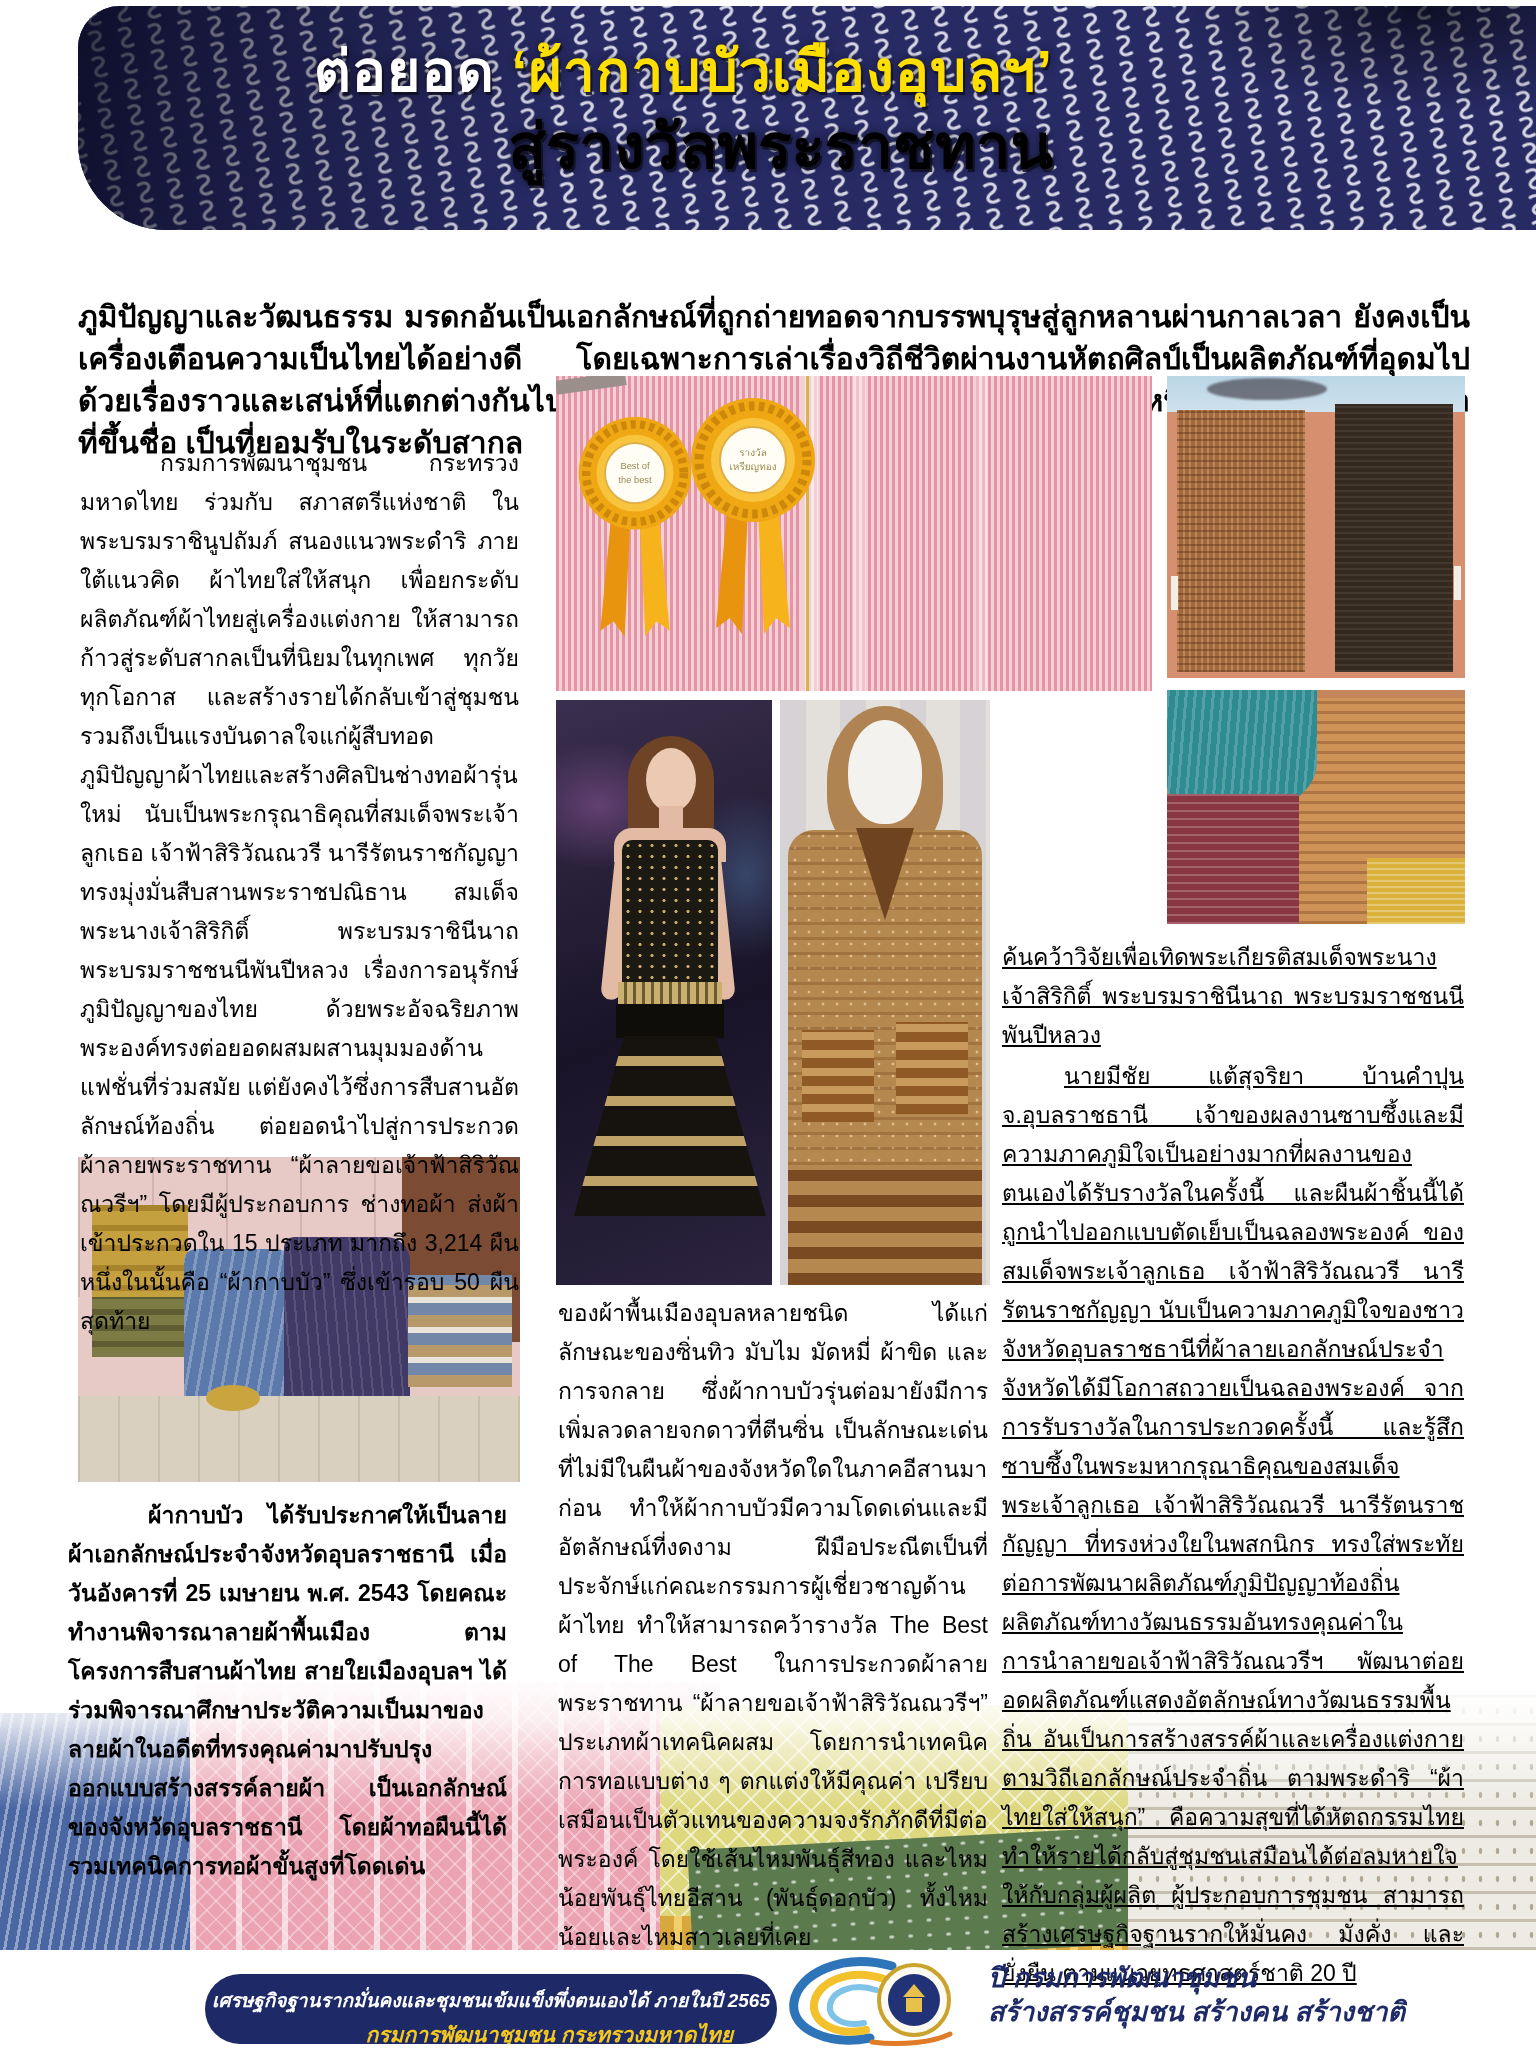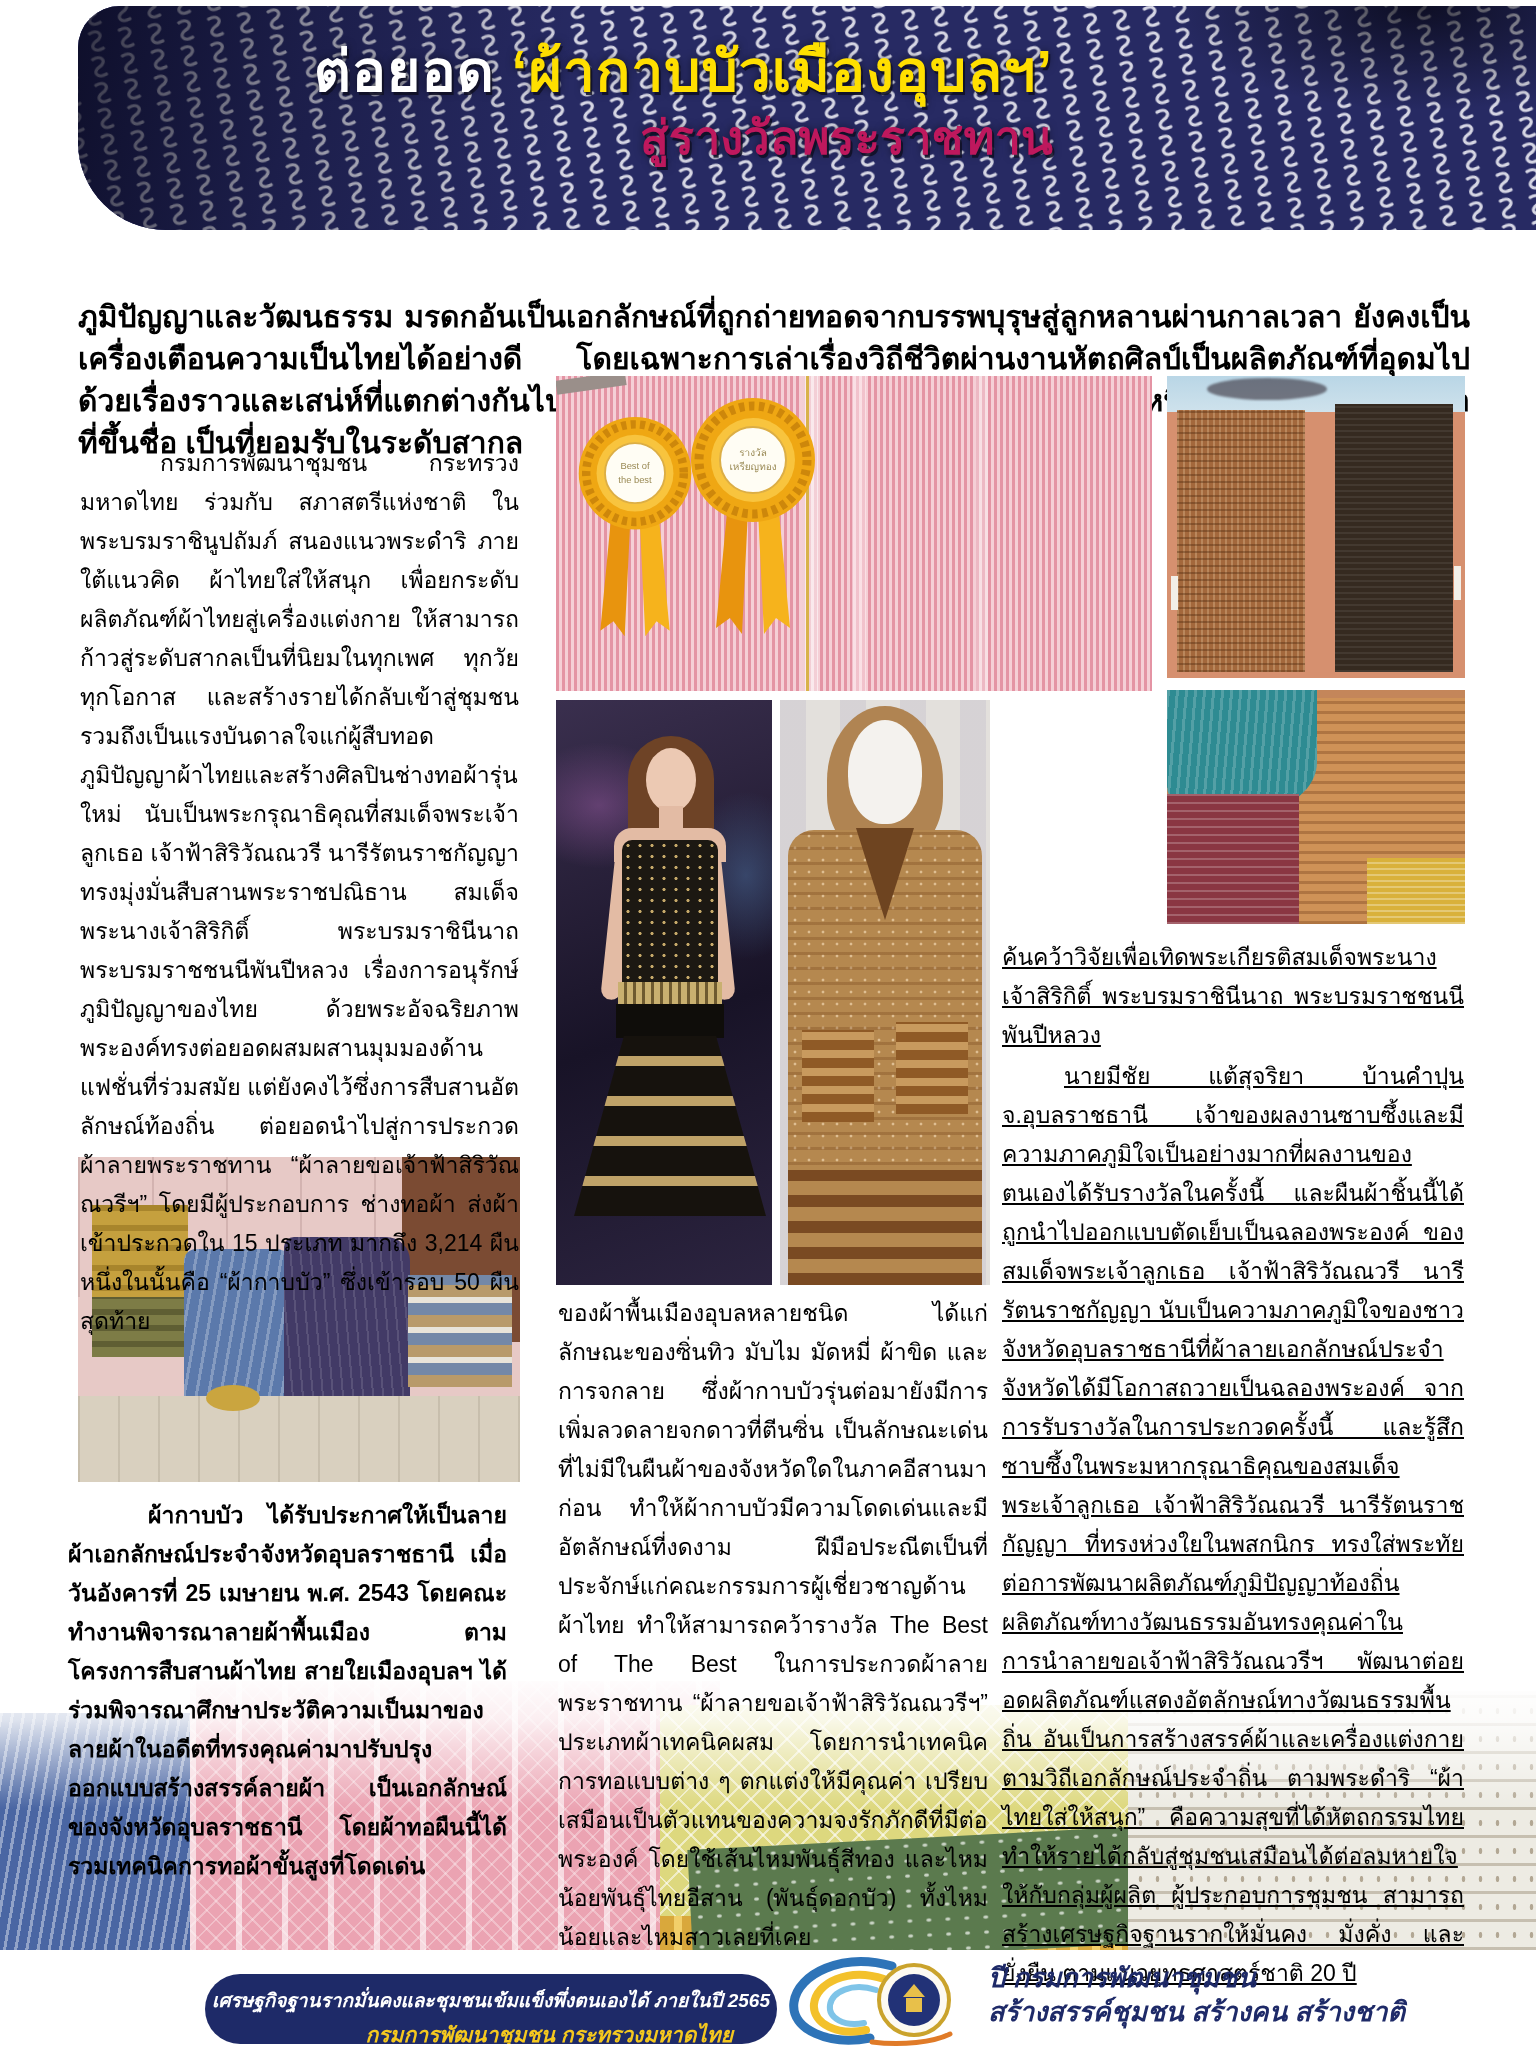--- a/index.html
+++ b/index.html
@@ -13,21 +13,21 @@
   .banner .shade-left{position:absolute;inset:0;
           background:linear-gradient(105deg,rgba(8,8,28,.8) 0%,rgba(8,8,28,.35) 16%,rgba(8,8,28,0) 34%);}
   .banner .shade-tr{position:absolute;inset:0;
           background:radial-gradient(360px 150px at 92% 0%,rgba(5,5,15,.75),rgba(5,5,15,0) 70%);}
   .title{position:absolute;right:483px;top:40px;width:920px;text-align:right;z-index:4;
          font-weight:800;line-height:1.12;}
   .title .t1{font-size:57px;letter-spacing:1px;
          text-shadow:2px 3px 0 rgba(15,15,35,.85),0 0 8px rgba(0,0,0,.5);}
   .title .t1 .white{color:#ffffff;}
   .title .t1 .yellow{color:#ffdf00;}
-  .title .t2{font-size:47px;color:#be185d;margin-top:8px;
+  .title .t2{font-size:62px;color:#000000;margin-top:8px;
          text-shadow:2px 3px 0 rgba(15,15,35,.85),0 0 8px rgba(0,0,0,.5);}
 
   
   .lead{position:absolute;left:78px;top:296px;width:1392px;font-size:30px;font-weight:700;
         line-height:42px;text-align:justify;}
 
   
   .body-text{font-size:23px;line-height:39px;text-align:justify;position:absolute;z-index:6;}
   .body-text p{margin:2px;}
   .ind p.ind1{text-indent:80px;}

